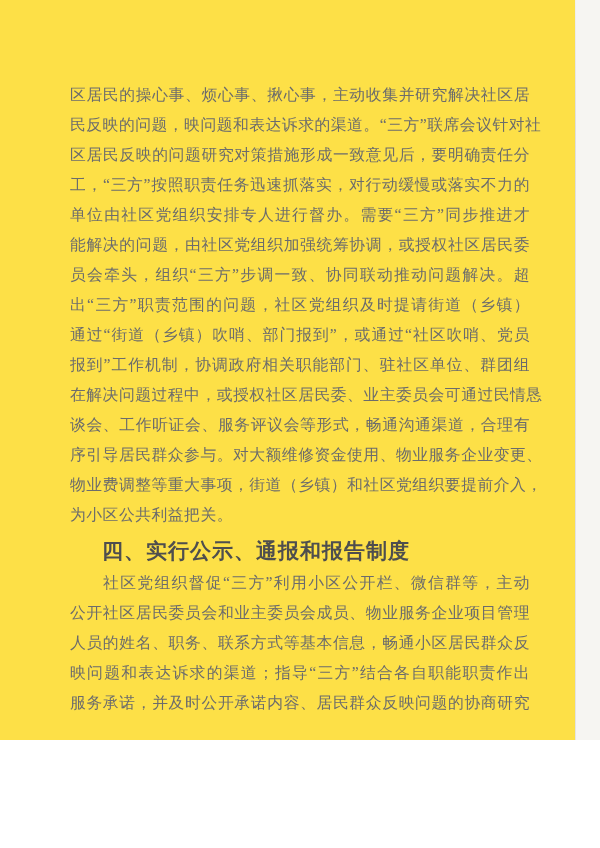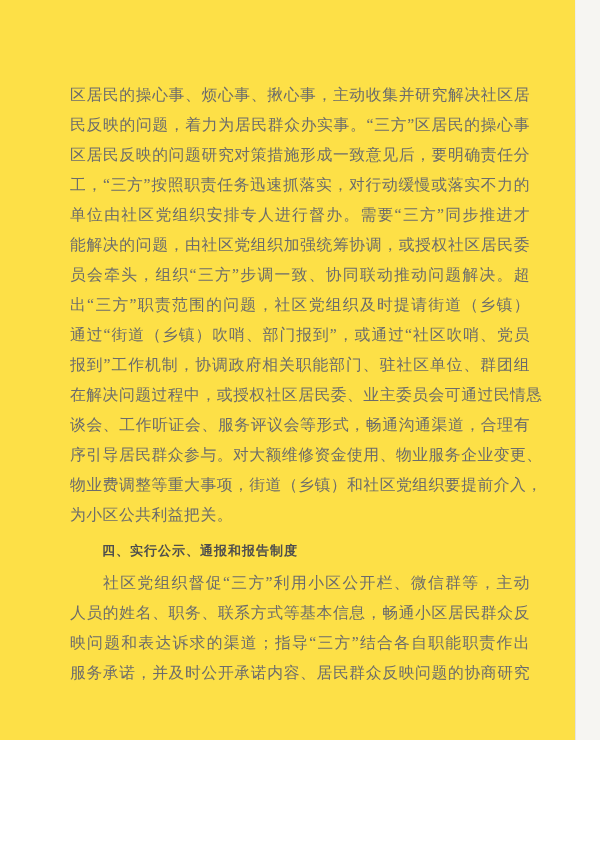--- a/index.html
+++ b/index.html
@@ -35,21 +35,21 @@
     text-indent: 33px;
     font-family: Liberation Serif, serif;
   }
   .heading {
     height: 34px;
     line-height: 34px;
     margin-top: 4px;
     padding-left: 32px;
     font-family: "Liberation Sans", "DejaVu Sans", sans-serif;
     font-weight: 700;
-    font-size: 13px;
+    font-size: 21px;
     color: #4e4e4e;
     letter-spacing: 1px;
     text-align: left;
     text-align-last: left;
   }
   .page-number {
     position: absolute;
     left: 84px;
     top: 746px;
     font-size: 14.5px;
@@ -85,38 +85,39 @@
 </head>
 <body>
 
 <div class="page">
 
   <div class="scan-strip-right"></div>
   <div class="scan-line-right"></div>
 
   <div class="text-block">
     <div class="ln">区居民的操心事、烦心事、揪心事，主动收集并研究解决社区居</div>
-    <div class="ln">民反映的问题，着力为居民群众办实事。“三方”区居民的操心事</div>
+    <div class="ln">民反映的问题，映问题和表达诉求的渠道。“三方”联席会议针对社</div>
     <div class="ln">区居民反映的问题研究对策措施形成一致意见后，要明确责任分</div>
     <div class="ln">工，“三方”按照职责任务迅速抓落实，对行动缓慢或落实不力的</div>
     <div class="ln">单位由社区党组织安排专人进行督办。需要“三方”同步推进才</div>
     <div class="ln">能解决的问题，由社区党组织加强统筹协调，或授权社区居民委</div>
     <div class="ln">员会牵头，组织“三方”步调一致、协同联动推动问题解决。超</div>
     <div class="ln">出“三方”职责范围的问题，社区党组织及时提请街道（乡镇）</div>
     <div class="ln">通过“街道（乡镇）吹哨、部门报到”，或通过“社区吹哨、党员</div>
     <div class="ln">报到”工作机制，协调政府相关职能部门、驻社区单位、群团组</div>
     <div class="ln">在解决问题过程中，或授权社区居民委、业主委员会可通过民情恳</div>
     <div class="ln">谈会、工作听证会、服务评议会等形式，畅通沟通渠道，合理有</div>
     <div class="ln">序引导居民群众参与。对大额维修资金使用、物业服务企业变更、</div>
     <div class="ln">物业费调整等重大事项，街道（乡镇）和社区党组织要提前介入，</div>
     <div class="ln ln--end">为小区公共利益把关。</div>
 
     <div class="heading">四、实行公示、通报和报告制度</div>
 
     <div class="ln ln--indent">社区党组织督促“三方”利用小区公开栏、微信群等，主动</div>
+    <div class="ln">公开社区居民委员会和业主委员会成员、物业服务企业项目管理</div>
     <div class="ln">人员的姓名、职务、联系方式等基本信息，畅通小区居民群众反</div>
     <div class="ln">映问题和表达诉求的渠道；指导“三方”结合各自职能职责作出</div>
     <div class="ln">服务承诺，并及时公开承诺内容、居民群众反映问题的协商研究</div>
   </div>
 
   <div class="page-number">— 4 —</div>
 
   <div class="scan-line-bottom"></div>
 
 </div>

